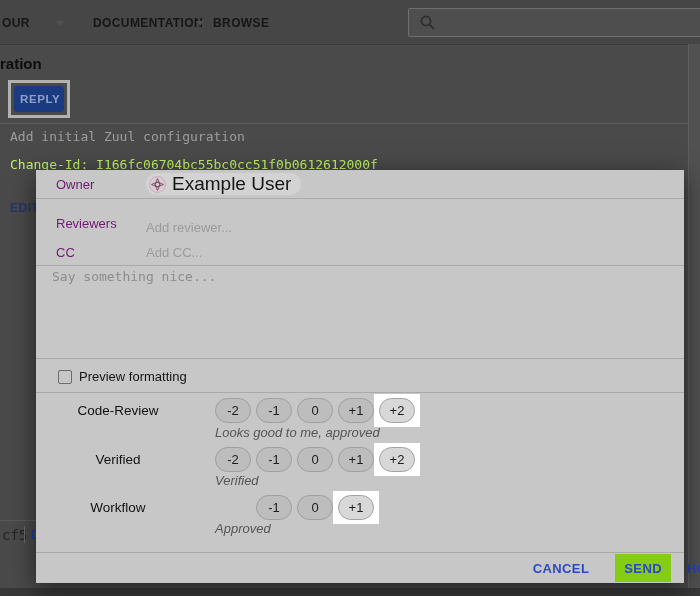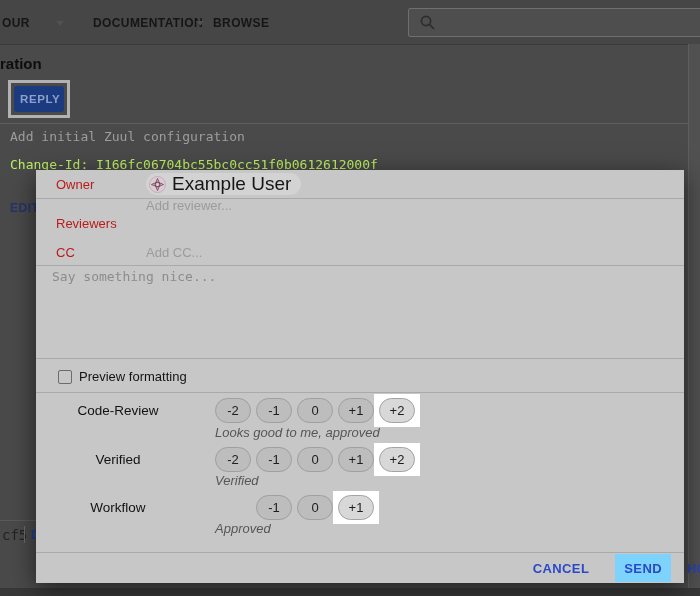--- a/index.html
+++ b/index.html
@@ -31,41 +31,41 @@
   #dl-frag{left:31px;top:527px;font-size:13px;font-weight:bold;color:#1d3e9e;}
   #right-vline{left:688px;top:44px;width:1px;height:544px;background:#5e5e5e;}
   #right-strip{left:689px;top:44px;width:11px;height:544px;background:#515151;}
   #left-line{left:0;top:520px;width:36px;height:1px;background:#5a5a5a;}
   #bottom-band{left:0;top:588px;width:700px;height:8px;background:#383838;}
   #right-link{left:687px;top:561px;font-size:13px;font-weight:bold;color:#2c43b8;z-index:5;}
   
   #dialog{left:36px;top:170px;width:648px;height:413px;background:#c7c7c7;
           box-shadow:0 6px 24px rgba(0,0,0,.55);z-index:10;}
   .mdiv{position:absolute;left:0;width:648px;height:1px;background:#aaaaaa;}
-  .field-label{position:absolute;left:20px;font-size:13px;color:#b91c1c;}
+  .field-label{position:absolute;left:20px;font-size:13px;color:#701a75;}
   .placeholder{position:absolute;left:110px;font-size:13px;color:#9b9b9b;}
   #owner-chip{position:absolute;left:110px;top:3px;height:22px;border-radius:11px;background:#d3d3d3;
               display:flex;align-items:center;padding:0 10px 0 3px;gap:6px;}
   #owner-chip .name{font-size:19px;color:#161616;}
   #msg-placeholder{position:absolute;left:16px;top:99px;font-size:13px;color:#8c8c8c;}
   #cb{position:absolute;left:22px;top:200px;width:12px;height:12px;border:1.5px solid #6b6b6b;
       border-radius:2px;background:transparent;}
   #cb-label{position:absolute;left:43px;top:199px;font-size:13px;color:#141414;}
   .vote-label{position:absolute;left:0;width:164px;text-align:center;font-size:13.5px;color:#121212;}
   .pill{position:absolute;width:36px;height:25px;box-sizing:border-box;border:1px solid #9f9f9f;
         border-radius:13px;background:#bdbdbd;font-size:13px;color:#1d1d1d;
         display:flex;align-items:center;justify-content:center;cursor:pointer;}
   .pill.selected{background:#d8d8d8;border-color:#a3a3a3;}
   .hl-box{position:absolute;width:46px;height:33px;background:#ffffff;}
   .vote-desc{position:absolute;left:179px;font-size:13px;font-style:italic;color:#565656;}
   #footer{position:absolute;left:0;top:382px;width:648px;height:31px;border-top:1px solid #aaaaaa;
           box-sizing:border-box;display:flex;align-items:center;justify-content:flex-end;
           gap:26px;padding-right:13px;}
   #cancel-btn{font-size:13px;font-weight:bold;letter-spacing:.4px;color:#2b49c7;cursor:pointer;}
-  #send-box{background:#7dd3fc;padding:5px 9px;}
+  #send-box{background:#84cc16;padding:5px 9px;}
   #send-btn{font-size:13px;font-weight:bold;letter-spacing:.4px;color:#2b49c7;cursor:pointer;}
 </style>
 </head>
 <body>
 
 <div id="topbar" class="abs">
   <span class="nav-item" style="left:2px">OUR</span>
   <span class="caret" style="left:56px"></span>
   <span class="nav-item" style="left:93px">DOCUMENTATION</span>
   <span class="caret" style="left:196px"></span>
@@ -103,21 +103,21 @@
       <circle cx="8.5" cy="8.5" r="8" fill="#ddcbd4" stroke="#b49aa7" stroke-width="0.6"></circle>
       <circle cx="8.5" cy="8.5" r="2.2" fill="none" stroke="#744a5e" stroke-width="1"></circle>
       <path d="M8.5 2.5 L11 8.5 L8.5 14.5 L6 8.5 Z" fill="none" stroke="#744a5e" stroke-width="0.9"></path>
       <path d="M2.5 8.5 L8.5 6 L14.5 8.5 L8.5 11 Z" fill="none" stroke="#744a5e" stroke-width="0.9"></path>
     </svg>
     <span class="name">Example User</span>
   </div>
   <div class="mdiv" style="top:28px"></div>
 
   <div class="field-label" style="top:46px">Reviewers</div>
-  <div class="placeholder" style="top:28px">Add reviewer...</div>
+  <div class="placeholder" style="top:50px">Add reviewer...</div>
   <div class="field-label" style="top:75px">CC</div>
   <div class="placeholder" style="top:75px">Add CC...</div>
   <div class="mdiv" style="top:95px"></div>
 
   <div id="msg-placeholder" class="mono">Say something nice...</div>
   <div class="mdiv" style="top:188px"></div>
 
   <div id="cb"></div>
   <div id="cb-label">Preview formatting</div>
   <div class="mdiv" style="top:222px"></div>

